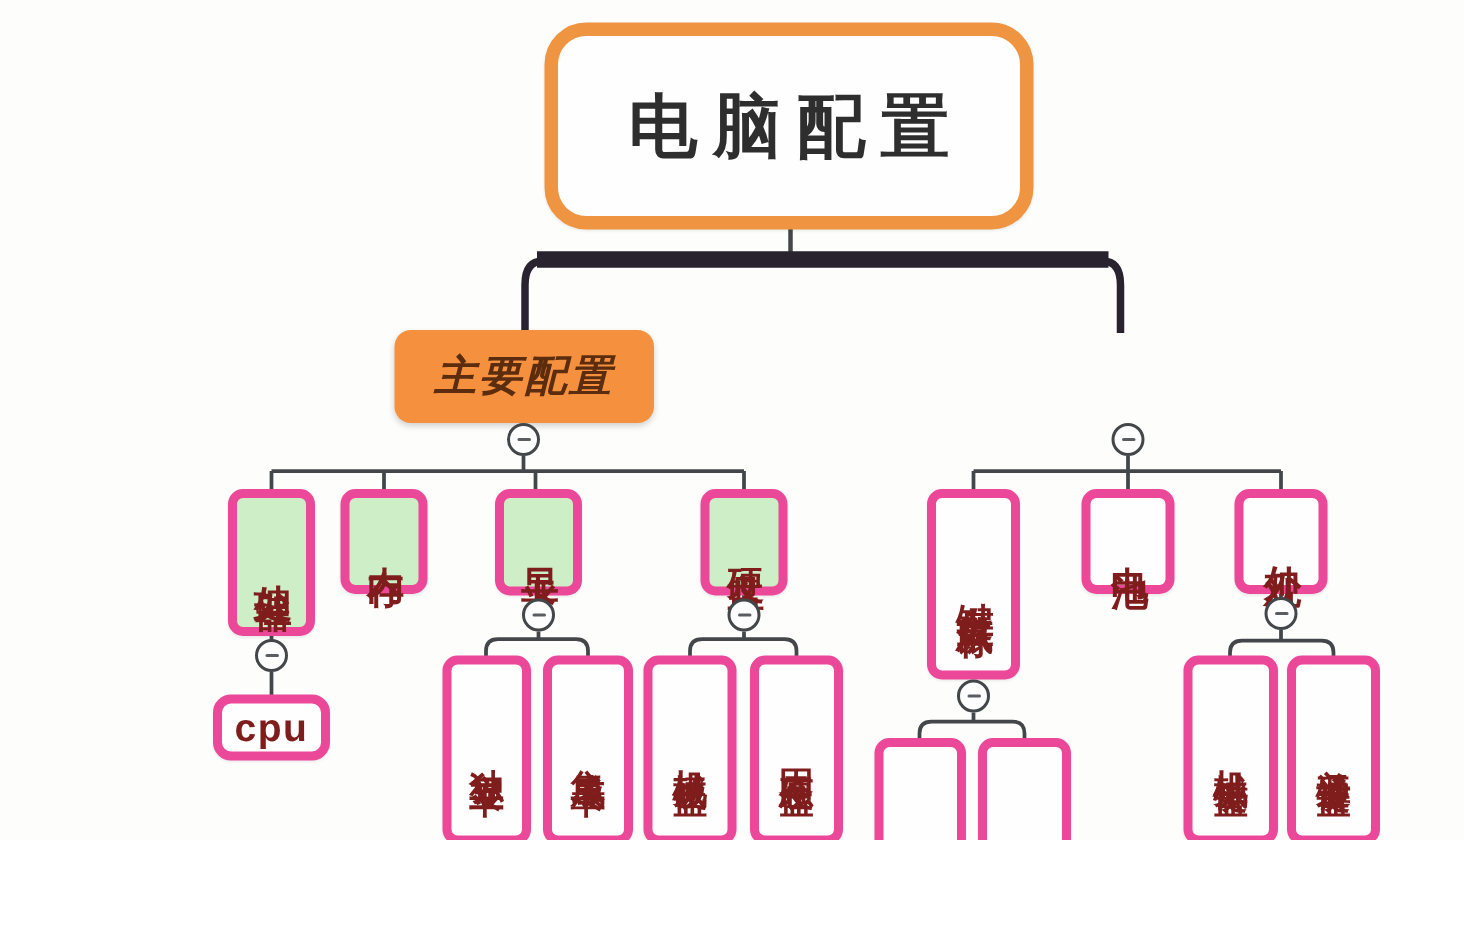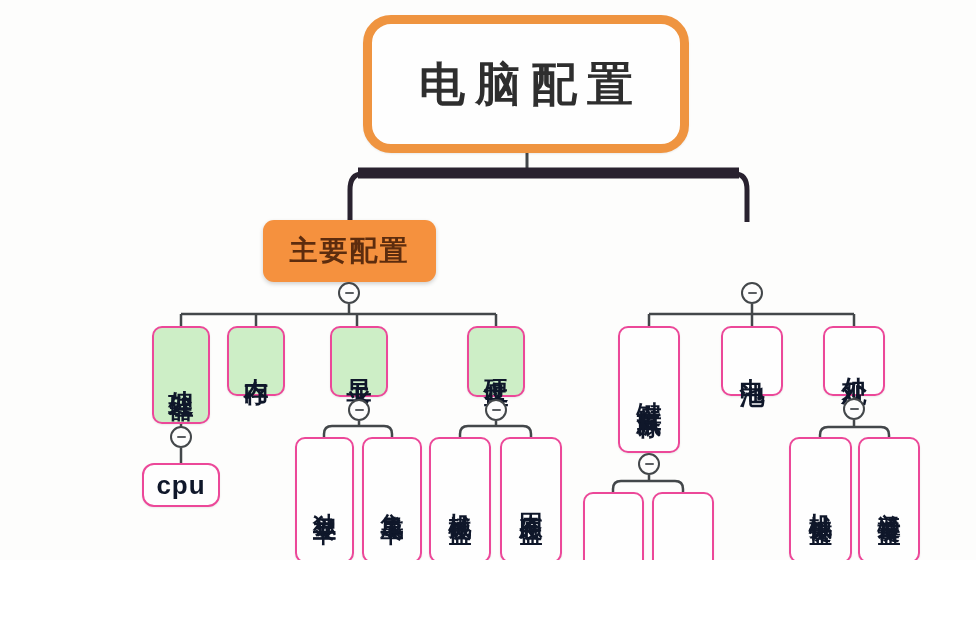--- a/index.html
+++ b/index.html
@@ -12,23 +12,23 @@
     width:976px;height:560px;
     background:#fdfdfc;
     overflow:hidden;
   }
   svg.wires{position:absolute;left:0;top:0;z-index:0;}
   .node{
     position:absolute;
     box-sizing:border-box;
     display:flex;align-items:center;justify-content:center;
     background:#fefefe;
-    border:2px solid #ec4899;
+    border:6px solid #ec4899;
     border-radius:10px;
-    color:#0f172a;
+    color:#7f1d1d;
     font-weight:bold;
     z-index:1;
     box-shadow:0 1px 2px rgba(0,0,0,0.08);
   }
   .node .lbl{display:block;line-height:1.1;}
   .vtext .lbl{
     writing-mode:vertical-rl;
     text-orientation:upright;
     letter-spacing:4px;
     line-height:1;
@@ -112,21 +112,21 @@
       <path d="M854 395 V399"></path>
       <path d="M854 420 V427"></path>
       <path d="M820 438 V435 Q820 427 828 427 H881 Q889 427 889 435 V438"></path>
     </g>
   </svg>
 
   <div class="node root" style="left:363px;top:15px;width:326px;height:138px;">
     <span class="lbl">电脑配置</span>
   </div>
 
-  <div class="node branch" style="left:263px;top:220px;width:173px;height:62px;">
+  <div class="node branch" style="left:263px;top:220px;width:173px;height:62px;font-style:italic;">
     <span class="lbl">主要配置</span>
   </div>
 
   <div class="node leaf3 green vtext" style="left:152px;top:326px;width:58px;height:98px;">
     <span class="lbl">处理器</span>
   </div>
   <div class="node leaf3 green vtext" style="left:227px;top:326px;width:58px;height:70px;">
     <span class="lbl">内存</span>
   </div>
   <div class="node leaf3 green vtext" style="left:330px;top:326px;width:58px;height:71px;">

